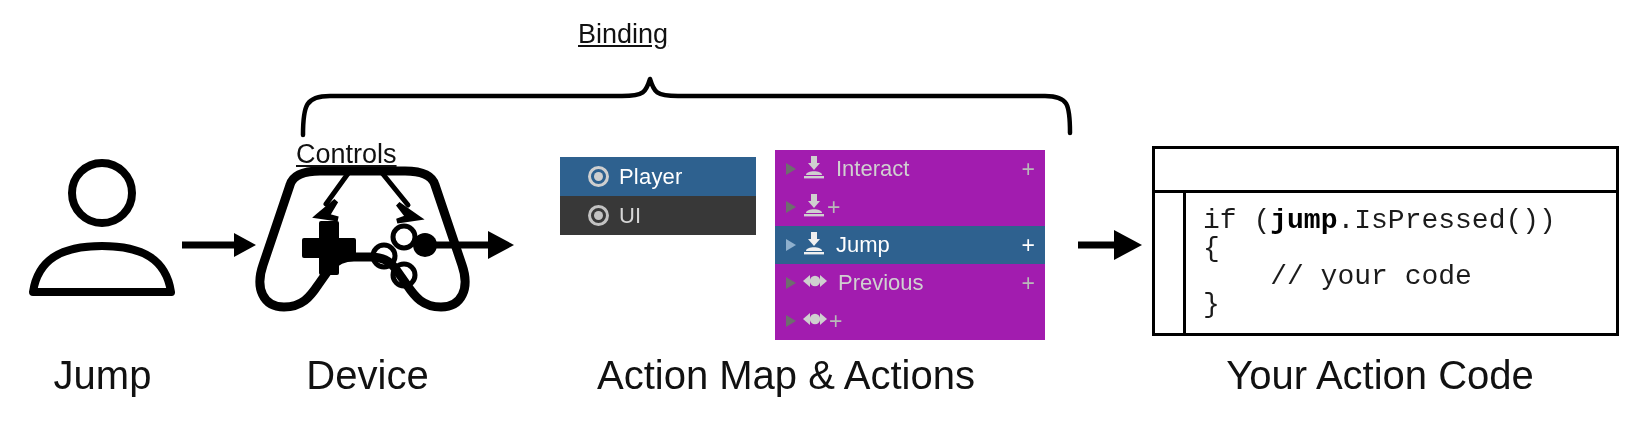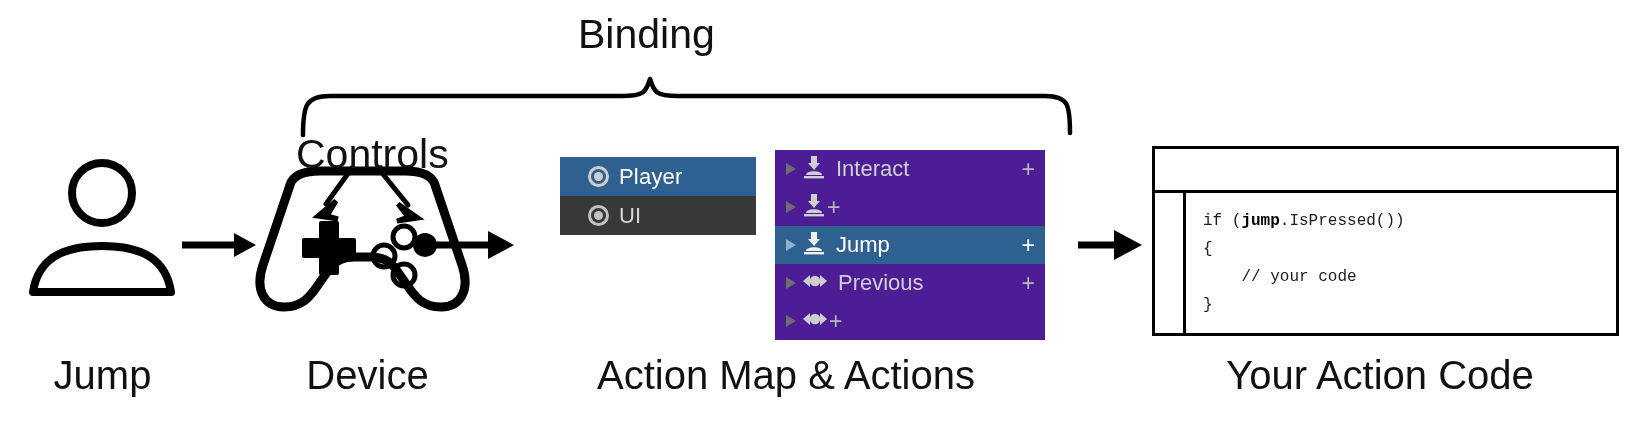--- a/index.html
+++ b/index.html
@@ -4,22 +4,22 @@
 <style>
   html,body{margin:0;padding:0;background:#ffffff;}
   body{
     width:1635px;height:434px;position:relative;overflow:hidden;
     font-family:"Liberation Sans", sans-serif;color:#000;
   }
   #stage{position:absolute;left:0;top:0;width:1635px;height:434px;}
 
   
   .hdr-label{
-    position:absolute;font-size:41px;line-height:41px;
-    color:#111;white-space:nowrap;font-family:"Liberation Sans", sans-serif;
+    position:absolute;font-size:27px;line-height:41px;
+    color:#111;white-space:nowrap;font-family:"Liberation Sans", sans-serif;text-decoration:underline;
   }
   #binding-label{left:578px;top:14px;}
   #controls-label{left:296px;top:114px;margin-top:20px;}
 
   
   .caption{
     position:absolute;font-size:40px;line-height:40px;color:#111;
     white-space:nowrap;text-align:center;
   }
   #cap-user{left:0px;top:355px;width:205px;}
@@ -37,21 +37,21 @@
     padding-left:28px;
   }
   .map-row.selected{background:#2e618f;}
   .map-row .lbl{
     font-size:22px;color:#d6d6d6;margin-left:10px;letter-spacing:.2px;
   }
   .map-row.selected .lbl{color:#ffffff;}
 
   #actions-panel{
     position:absolute;left:775px;top:150px;width:270px;height:190px;
-    background:#4c1d95;
+    background:#a21caf;
   }
   .act-row{
     height:38px;display:flex;align-items:center;box-sizing:border-box;
     padding-left:6px;padding-right:10px;
   }
   .act-row.selected{background:#2e618f;}
   .act-row .lbl{
     font-size:22px;color:#d0d0d0;margin-left:9px;flex:1;white-space:nowrap;
   }
   .act-row.selected .lbl{color:#ffffff;}
@@ -71,21 +71,21 @@
     border-bottom:3px solid #000;box-sizing:border-box;
   }
   #code-gutter{
     position:absolute;left:0;top:44px;width:31px;bottom:0;
     border-right:3px solid #000;box-sizing:border-box;
   }
   #code-body{
     position:absolute;left:34px;top:44px;right:0;bottom:0;
     padding:14px 0 0 14px;box-sizing:border-box;
     font-family:"Liberation Mono","DejaVu Sans Mono",monospace;
-    font-size:16px;line-height:28px;color:#1b1b1b;white-space:pre;
+    font-size:28px;line-height:28px;color:#1b1b1b;white-space:pre;
   }
   #code-body .kwb{font-weight:bold;color:#000;}
 
   
   #art{position:absolute;left:0;top:0;width:1635px;height:434px;pointer-events:none;}
 </style>
 </head>
 <body>
 
 <div id="stage">

